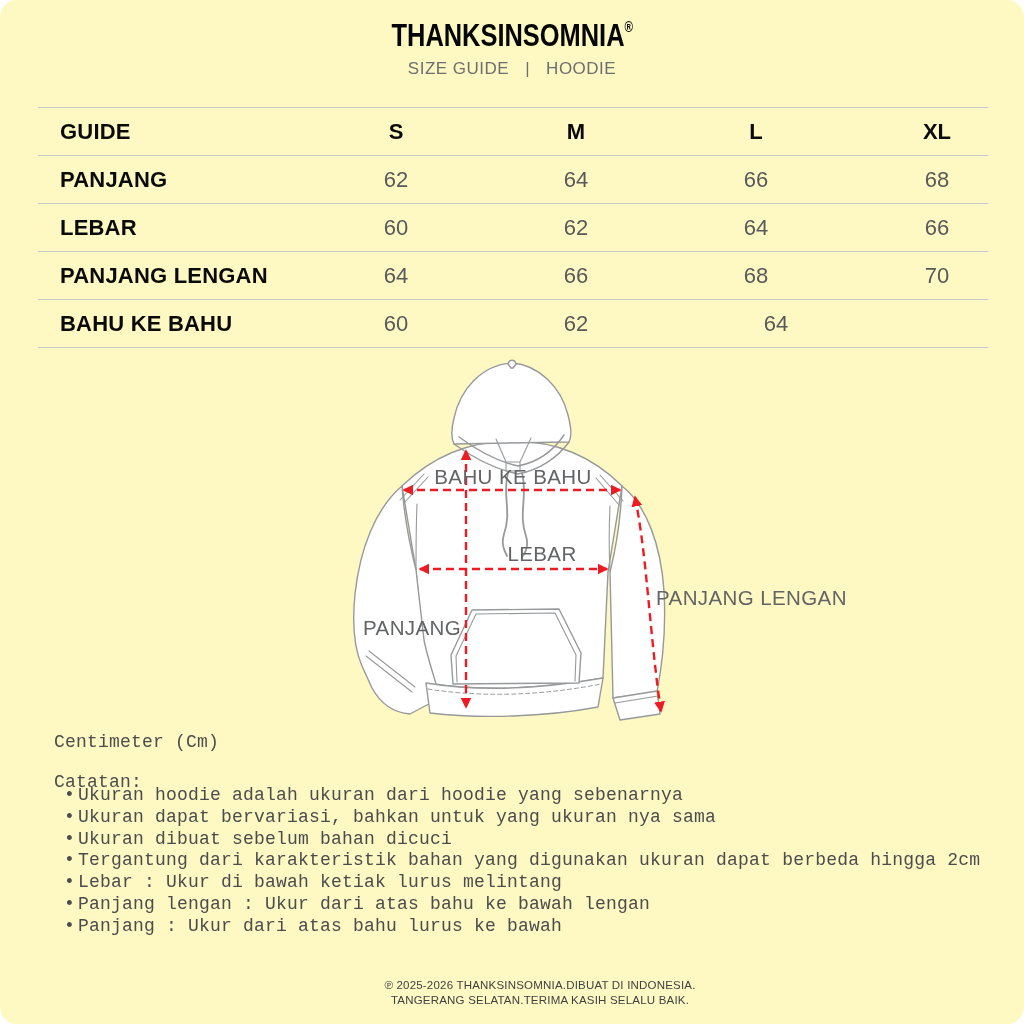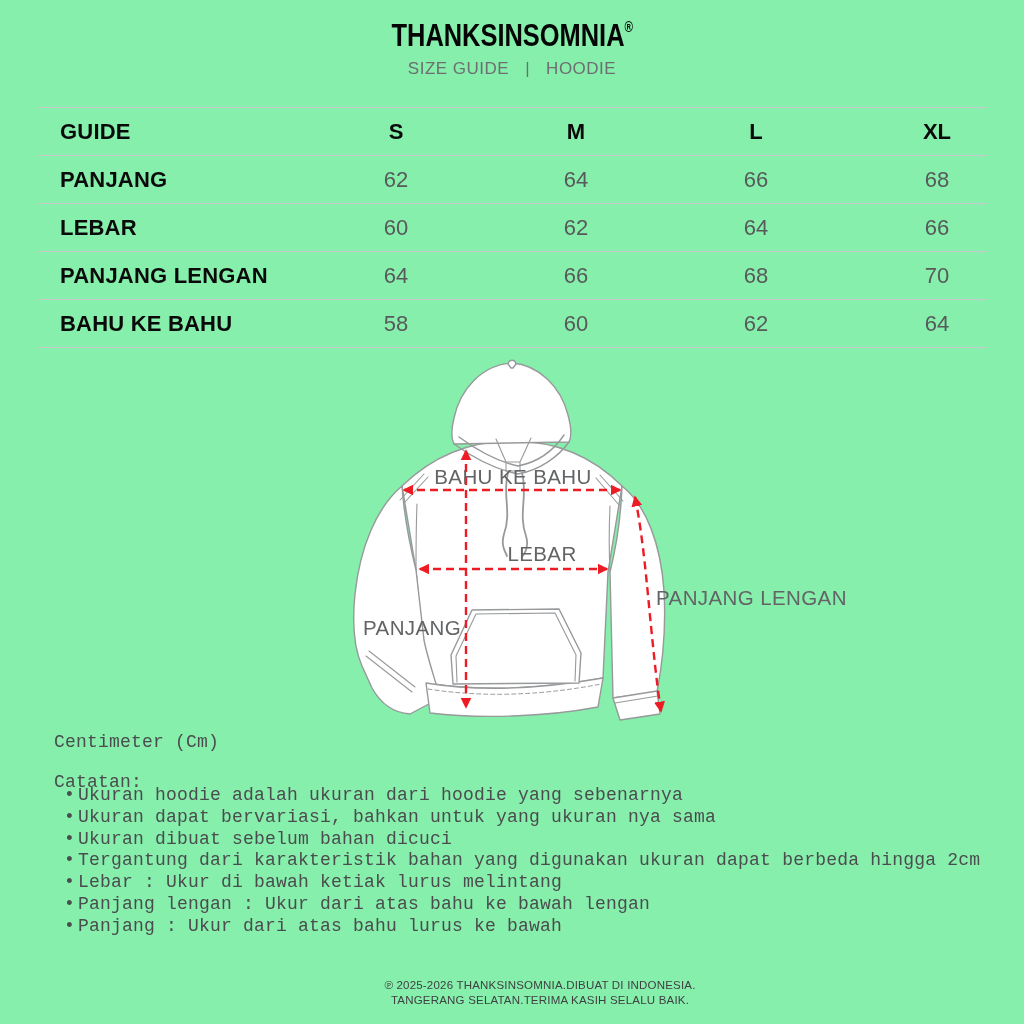--- a/index.html
+++ b/index.html
@@ -1,17 +1,17 @@
 <!DOCTYPE html>
 <html><head>
 <meta charset="utf-8">
 <style>
   html,body{margin:0;padding:0;background:#ffffff;}
-  .page{position:relative;width:1024px;height:1024px;background:#86efac;overflow:hidden;
-        font-family:"Liberation Sans",sans-serif;color:#000;}
+  .page{position:relative;width:1024px;height:1024px;background:#fef9c3;overflow:hidden;
+        font-family:"Liberation Sans",sans-serif;color:#000;border-radius:17px;}
 
   
   .brand-line{position:absolute;top:18px;left:0;width:100%;text-align:center;}
   .brand-text{display:inline-block;transform:scaleX(0.82);transform-origin:center;
               font-size:31px;font-weight:bold;letter-spacing:0;white-space:nowrap;color:#050505;}
   .reg-mark{font-size:14px;vertical-align:14px;font-weight:bold;}
   .subtitle-line{position:absolute;top:59px;left:0;width:100%;text-align:center;
                  font-size:17px;color:#6d6e70;letter-spacing:0.5px;white-space:nowrap;}
   .subtitle-sep{margin:0 16px;color:#6d6e70;}
 
@@ -86,21 +86,20 @@
     </div>
     <div class="t-row">
       <div class="t-label">PANJANG LENGAN</div>
       <div class="t-val">64</div>
       <div class="t-val">66</div>
       <div class="t-val">68</div>
       <div class="t-val colxl">70</div>
     </div>
     <div class="t-row last">
       <div class="t-label">BAHU KE BAHU</div>
-      <div class="t-val">58</div>
       <div class="t-val">60</div>
       <div class="t-val">62</div>
       <div class="t-val colxl">64</div>
     </div>
   </div>
 
   <div class="diagram">
     <svg viewBox="0 0 520 380" xmlns="http://www.w3.org/2000/svg">
       <defs>
         <marker id="arr" viewBox="0 0 10 10" refX="8.5" refY="5" markerWidth="4.6" markerHeight="4.6" orient="auto-start-reverse">

